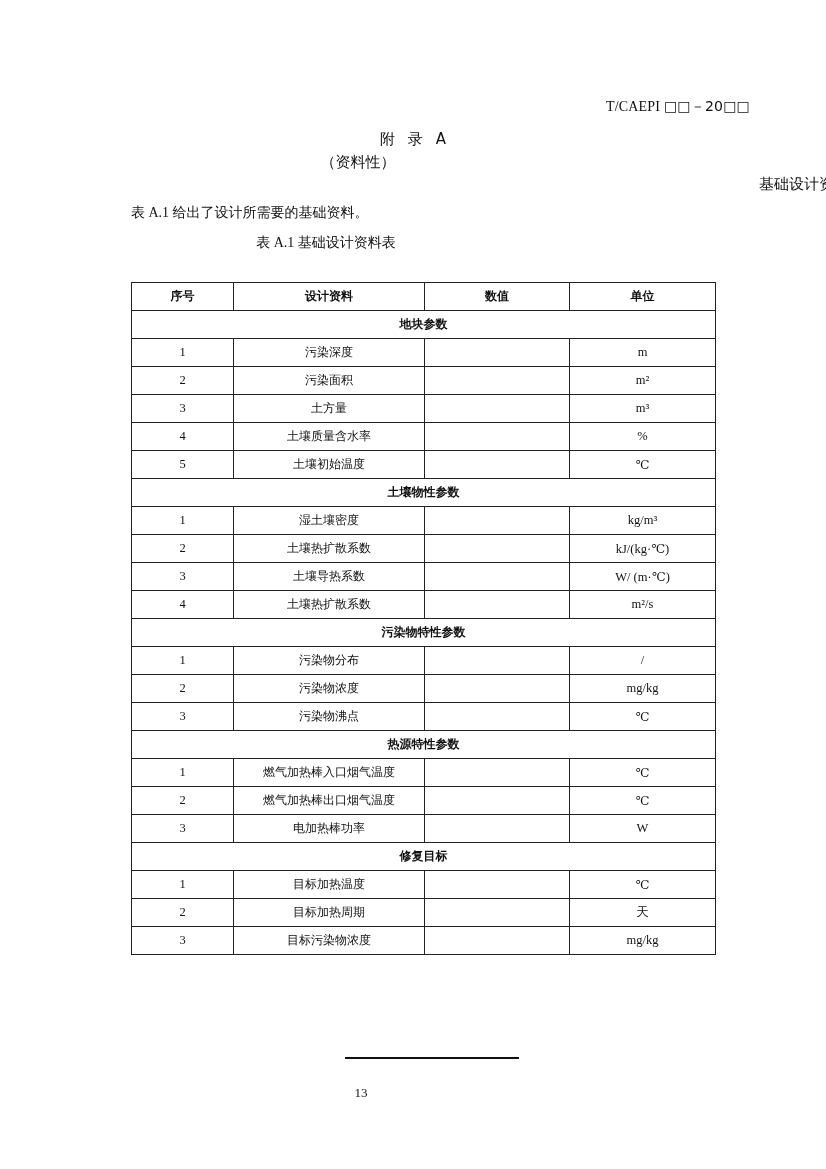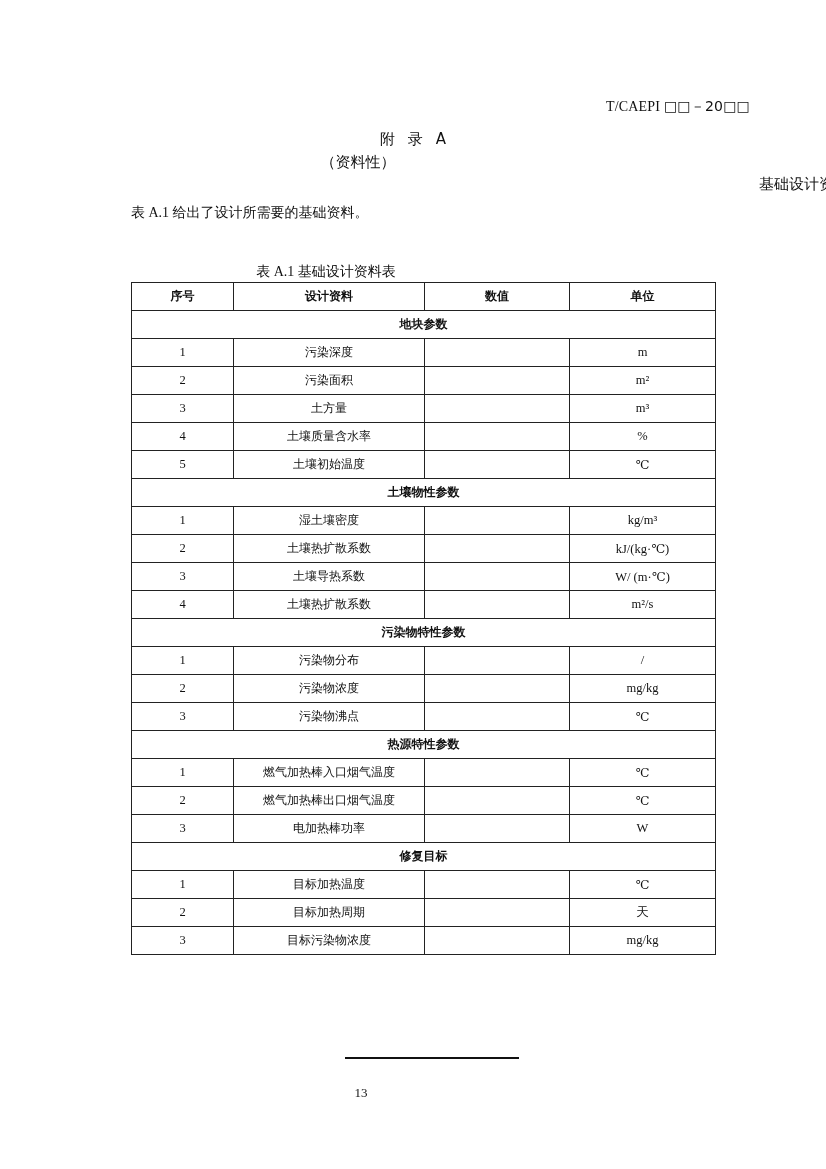--- a/index.html
+++ b/index.html
@@ -7,21 +7,21 @@
          font-family: "Liberation Serif", "DejaVu Serif", serif; color: #111; }
   .std-code { position: absolute; right: 76px; top: 98px; font-size: 14px; letter-spacing: 0.2px; }
   .std-code .boxes { font-family: "DejaVu Sans", sans-serif; font-size: 14px; }
   .appendix-title { position: absolute; left: 0; width: 826px; text-align: center; top: 130px; font-size: 15px;
                     font-family: "DejaVu Sans", sans-serif; word-spacing: 8px; }
   .appendix-type { position: absolute; left: 0; width: 716px; text-align: center; top: 153px; font-size: 15px;
                    font-family: Liberation Serif, serif; }
   .appendix-name { position: absolute; left: 0; width: 826px; text-align: right; top: 175px; font-size: 15px;
                    font-family: "DejaVu Sans", sans-serif; padding-left: 23px; }
   .intro { position: absolute; left: 131px; top: 204px; font-size: 14px; text-align: right; }
-  .table-caption { position: absolute; left: 0; width: 652px; text-align: center; top: 263px; font-size: 14px; font-family: Liberation Serif, serif; }
+  .table-caption { position: absolute; left: 0; width: 652px; text-align: center; top: 234px; font-size: 14px; font-family: Liberation Serif, serif; }
   table.data { position: absolute; left: 131px; top: 282px; width: 584px; border-collapse: collapse; table-layout: fixed; }
   table.data td, table.data th { border: 1px solid #222; height: 27px; padding: 0; text-align: center;
                                  font-size: 12.5px; font-weight: normal; vertical-align: middle; }
   table.data th { font-family: "DejaVu Sans", sans-serif; font-weight: bold; font-size: 12px; text-align: center; }
   table.data td.section { font-family: "DejaVu Sans", sans-serif; font-weight: bold; font-size: 12px; }
   table.data td.label { font-family: "DejaVu Sans", sans-serif; font-size: 12px; }
   .footer-rule { position: absolute; left: 345px; top: 1057px; width: 174px; height: 2px; background: #111; }
   .page-number { position: absolute; left: 0; width: 722px; text-align: center; top: 1085px; font-size: 13px; }
 </style>
 </head>

